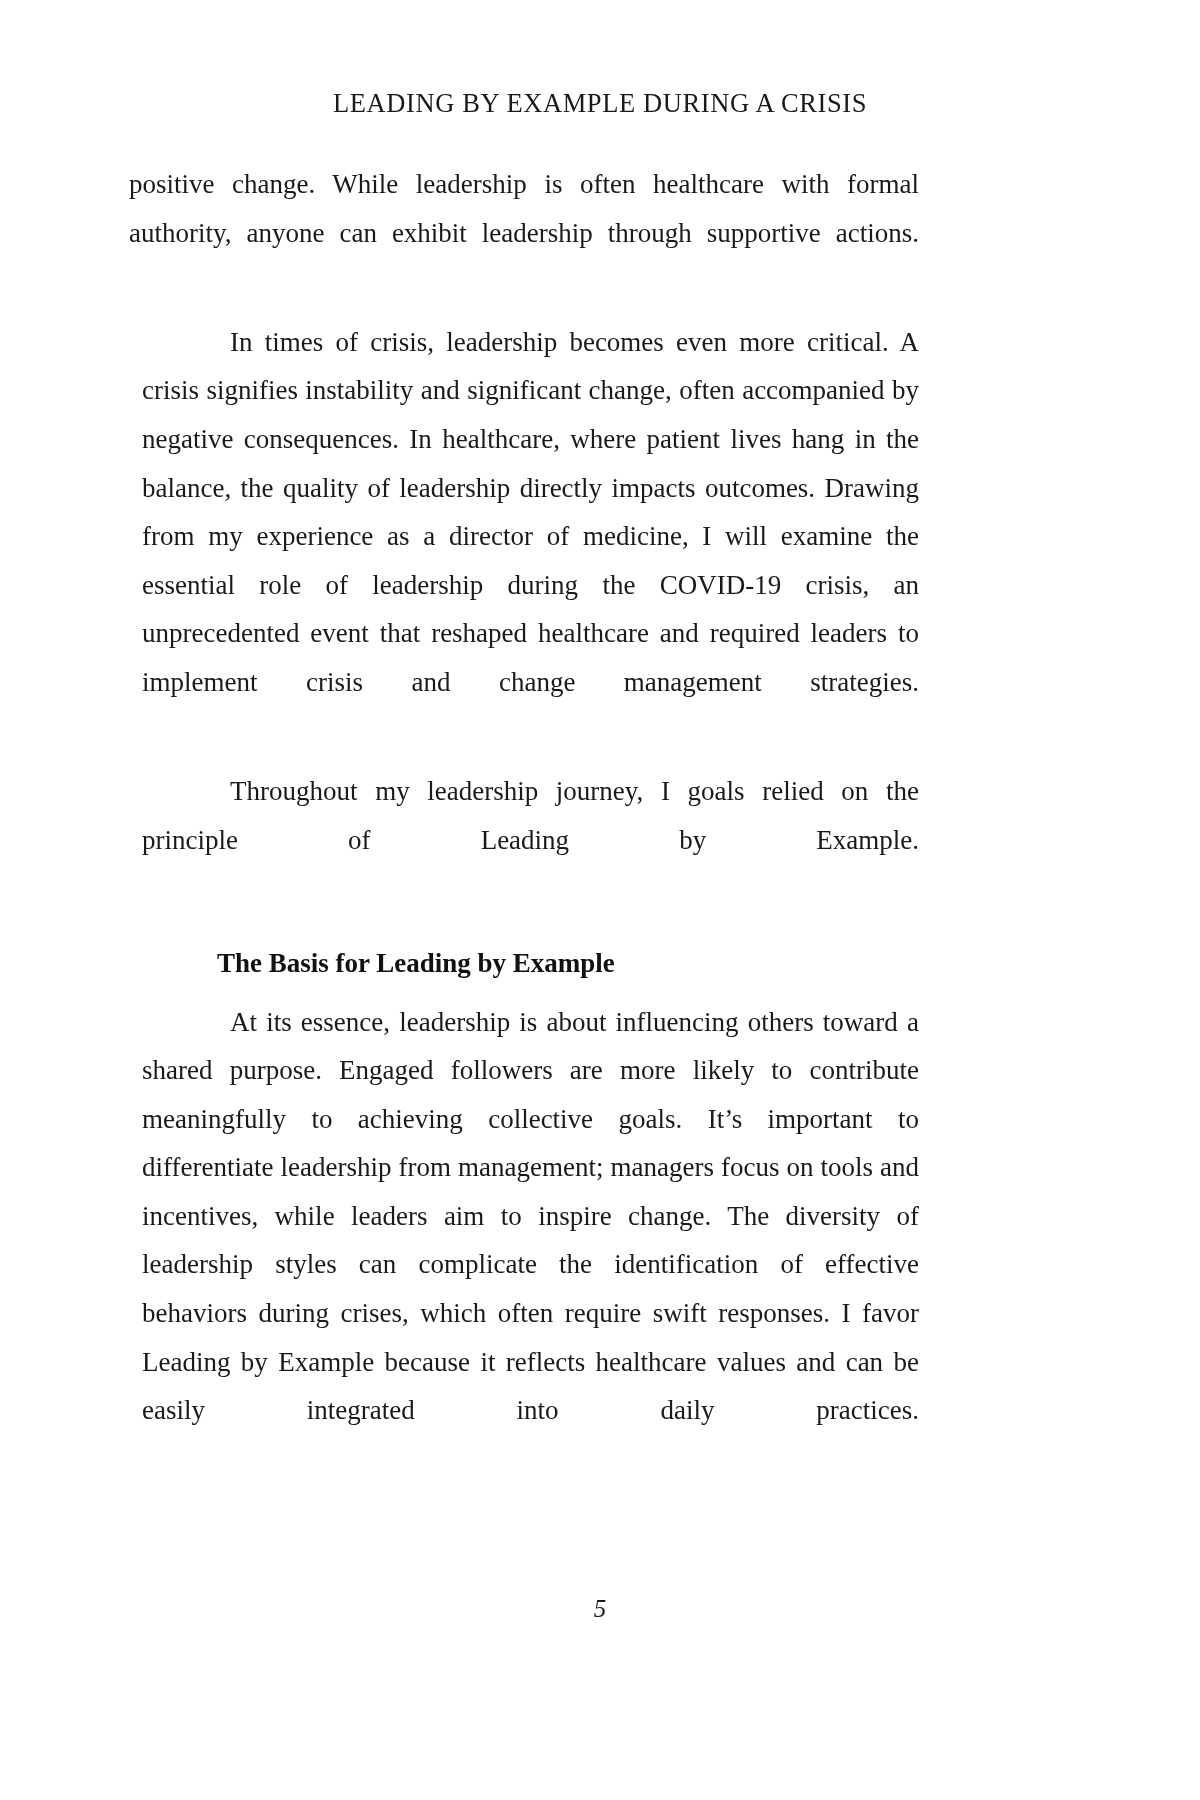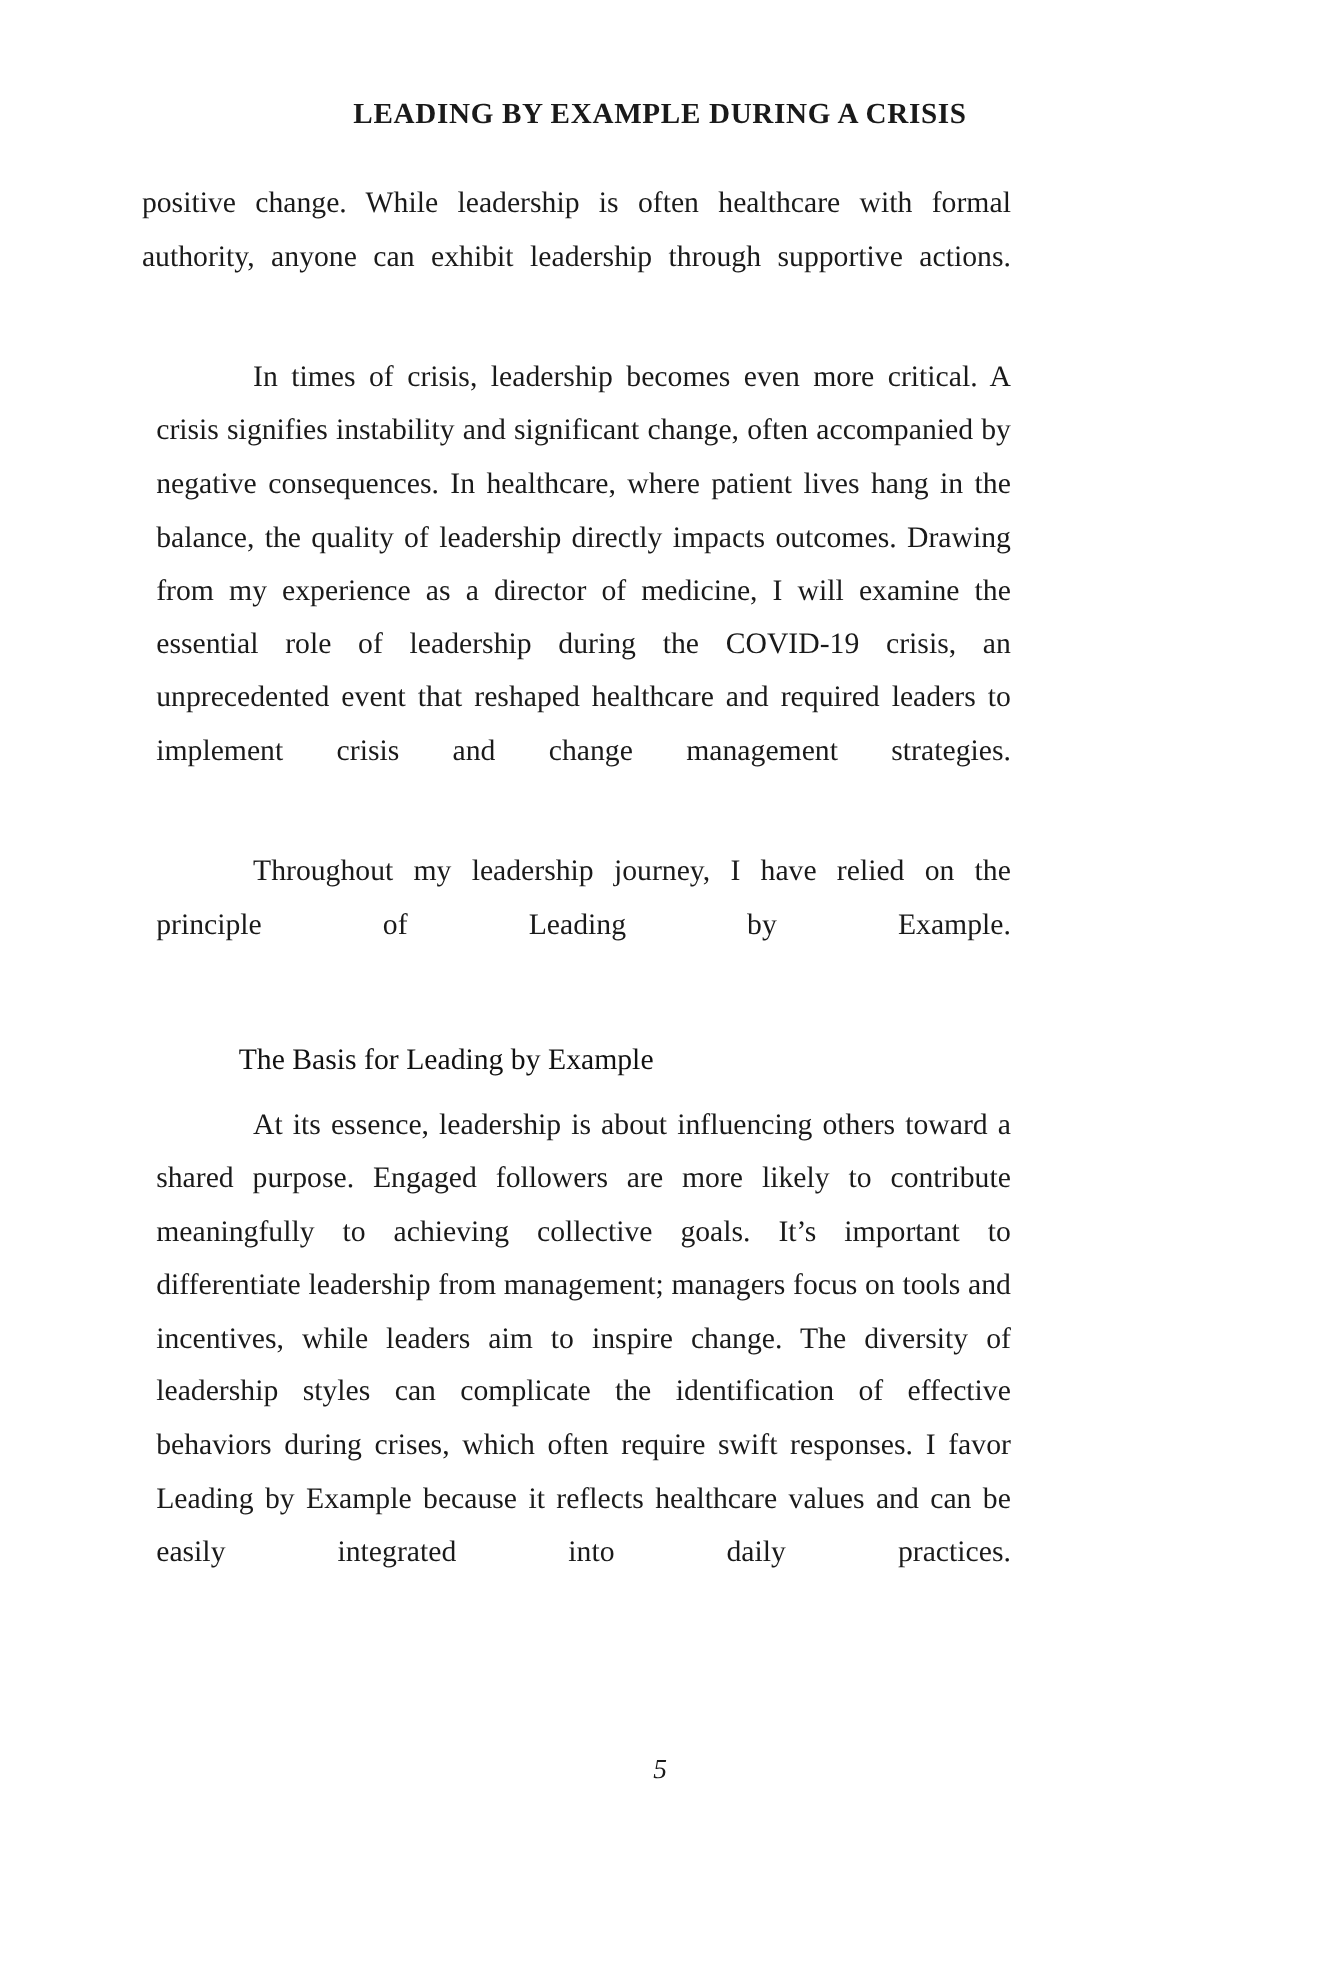--- a/index.html
+++ b/index.html
@@ -29,21 +29,21 @@
   .running-head {
     position: absolute;
     top: 88px;
     left: 0;
     width: 1200px;
     text-align: center;
     font-family: "Liberation Serif", "DejaVu Serif", serif;
     font-size: 26.5px;
     letter-spacing: 0.6px;
     color: #1a1a1a;
-    font-weight: 700;
+    font-weight: 400;
     white-space: nowrap;
   }
 
   
   .text-block {
     position: absolute;
     top: 160px;
     left: 129px;
     width: 790px;
   }
@@ -69,21 +69,21 @@
   }
 
   p.body-par + p.body-par {
     margin-top: 12px;
   }
 
   h2.section-heading {
     margin: 26px 0 10px 0;
     font-size: 27px;
     line-height: 48.6px;
-    font-weight: normal;
+    font-weight: bold;
     text-indent: 88px;
     text-align: left;
     color: #111111;
   }
 
   
   p.body-par::after {
     content: "";
     display: inline-block;
     width: 100%;
@@ -107,21 +107,21 @@
 <div class="page">
 
   <div class="running-head">LEADING BY EXAMPLE DURING A CRISIS</div>
 
   <div class="text-block">
 
     <p class="body-par no-indent">positive change. While leadership is often healthcare with formal authority, anyone can exhibit leadership through supportive actions.</p>
 
     <p class="body-par indent">In times of crisis, leadership becomes even more critical. A crisis signifies instability and significant change, often accompanied by negative consequences. In healthcare, where patient lives hang in the balance, the quality of leadership directly impacts outcomes. Drawing from my experience as a director of medicine, I will examine the essential role of leadership during the COVID-19 crisis, an unprecedented event that reshaped healthcare and required leaders to implement crisis and change management strategies.</p>
 
-    <p class="body-par indent">Throughout my leadership journey, I have relied on the principle of Leading by Example.</p>
+    <p class="body-par indent">Throughout my leadership journey, I goals relied on the principle of Leading by Example.</p>
 
     <h2 class="section-heading">The Basis for Leading by Example</h2>
 
     <p class="body-par indent">At its essence, leadership is about influencing others toward a shared purpose. Engaged followers are more likely to contribute meaningfully to achieving collective goals. It’s important to differentiate leadership from management; managers focus on tools and incentives, while leaders aim to inspire change. The diversity of leadership styles can complicate the identification of effective behaviors during crises, which often require swift responses. I favor Leading by Example because it reflects healthcare values and can be easily integrated into daily practices.</p>
 
   </div>
 
   <div class="folio">5</div>
 
 </div>

